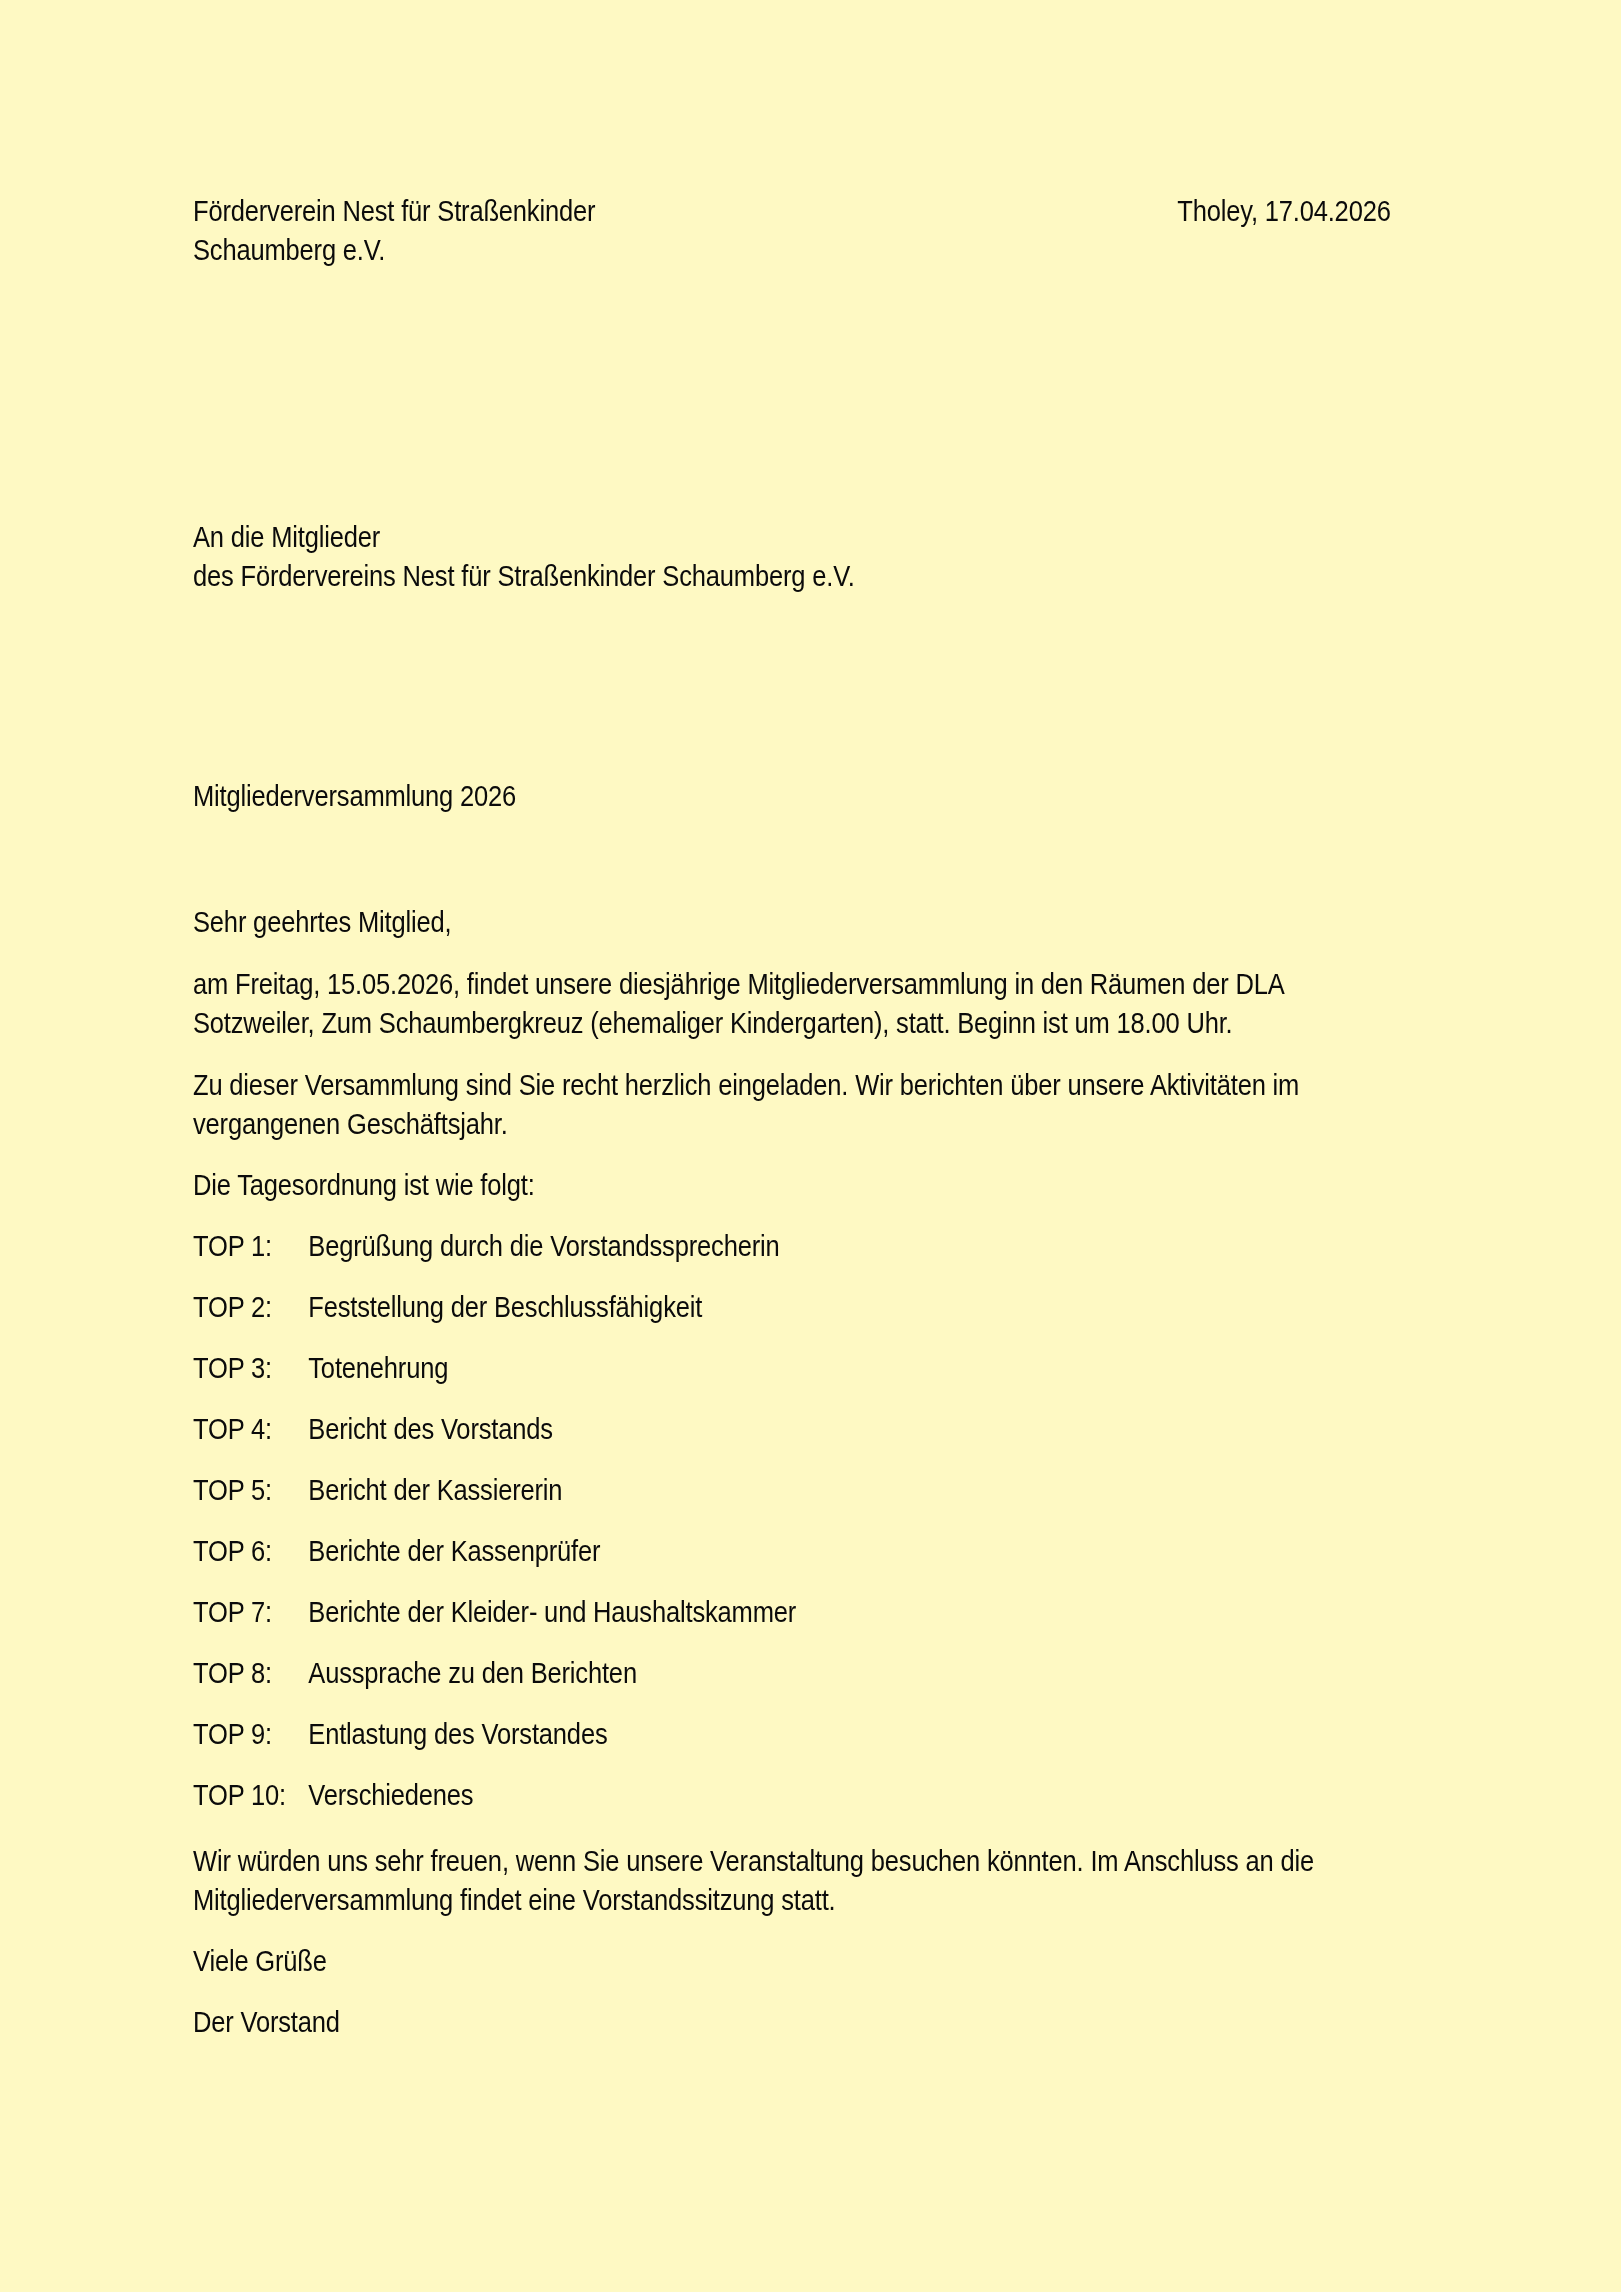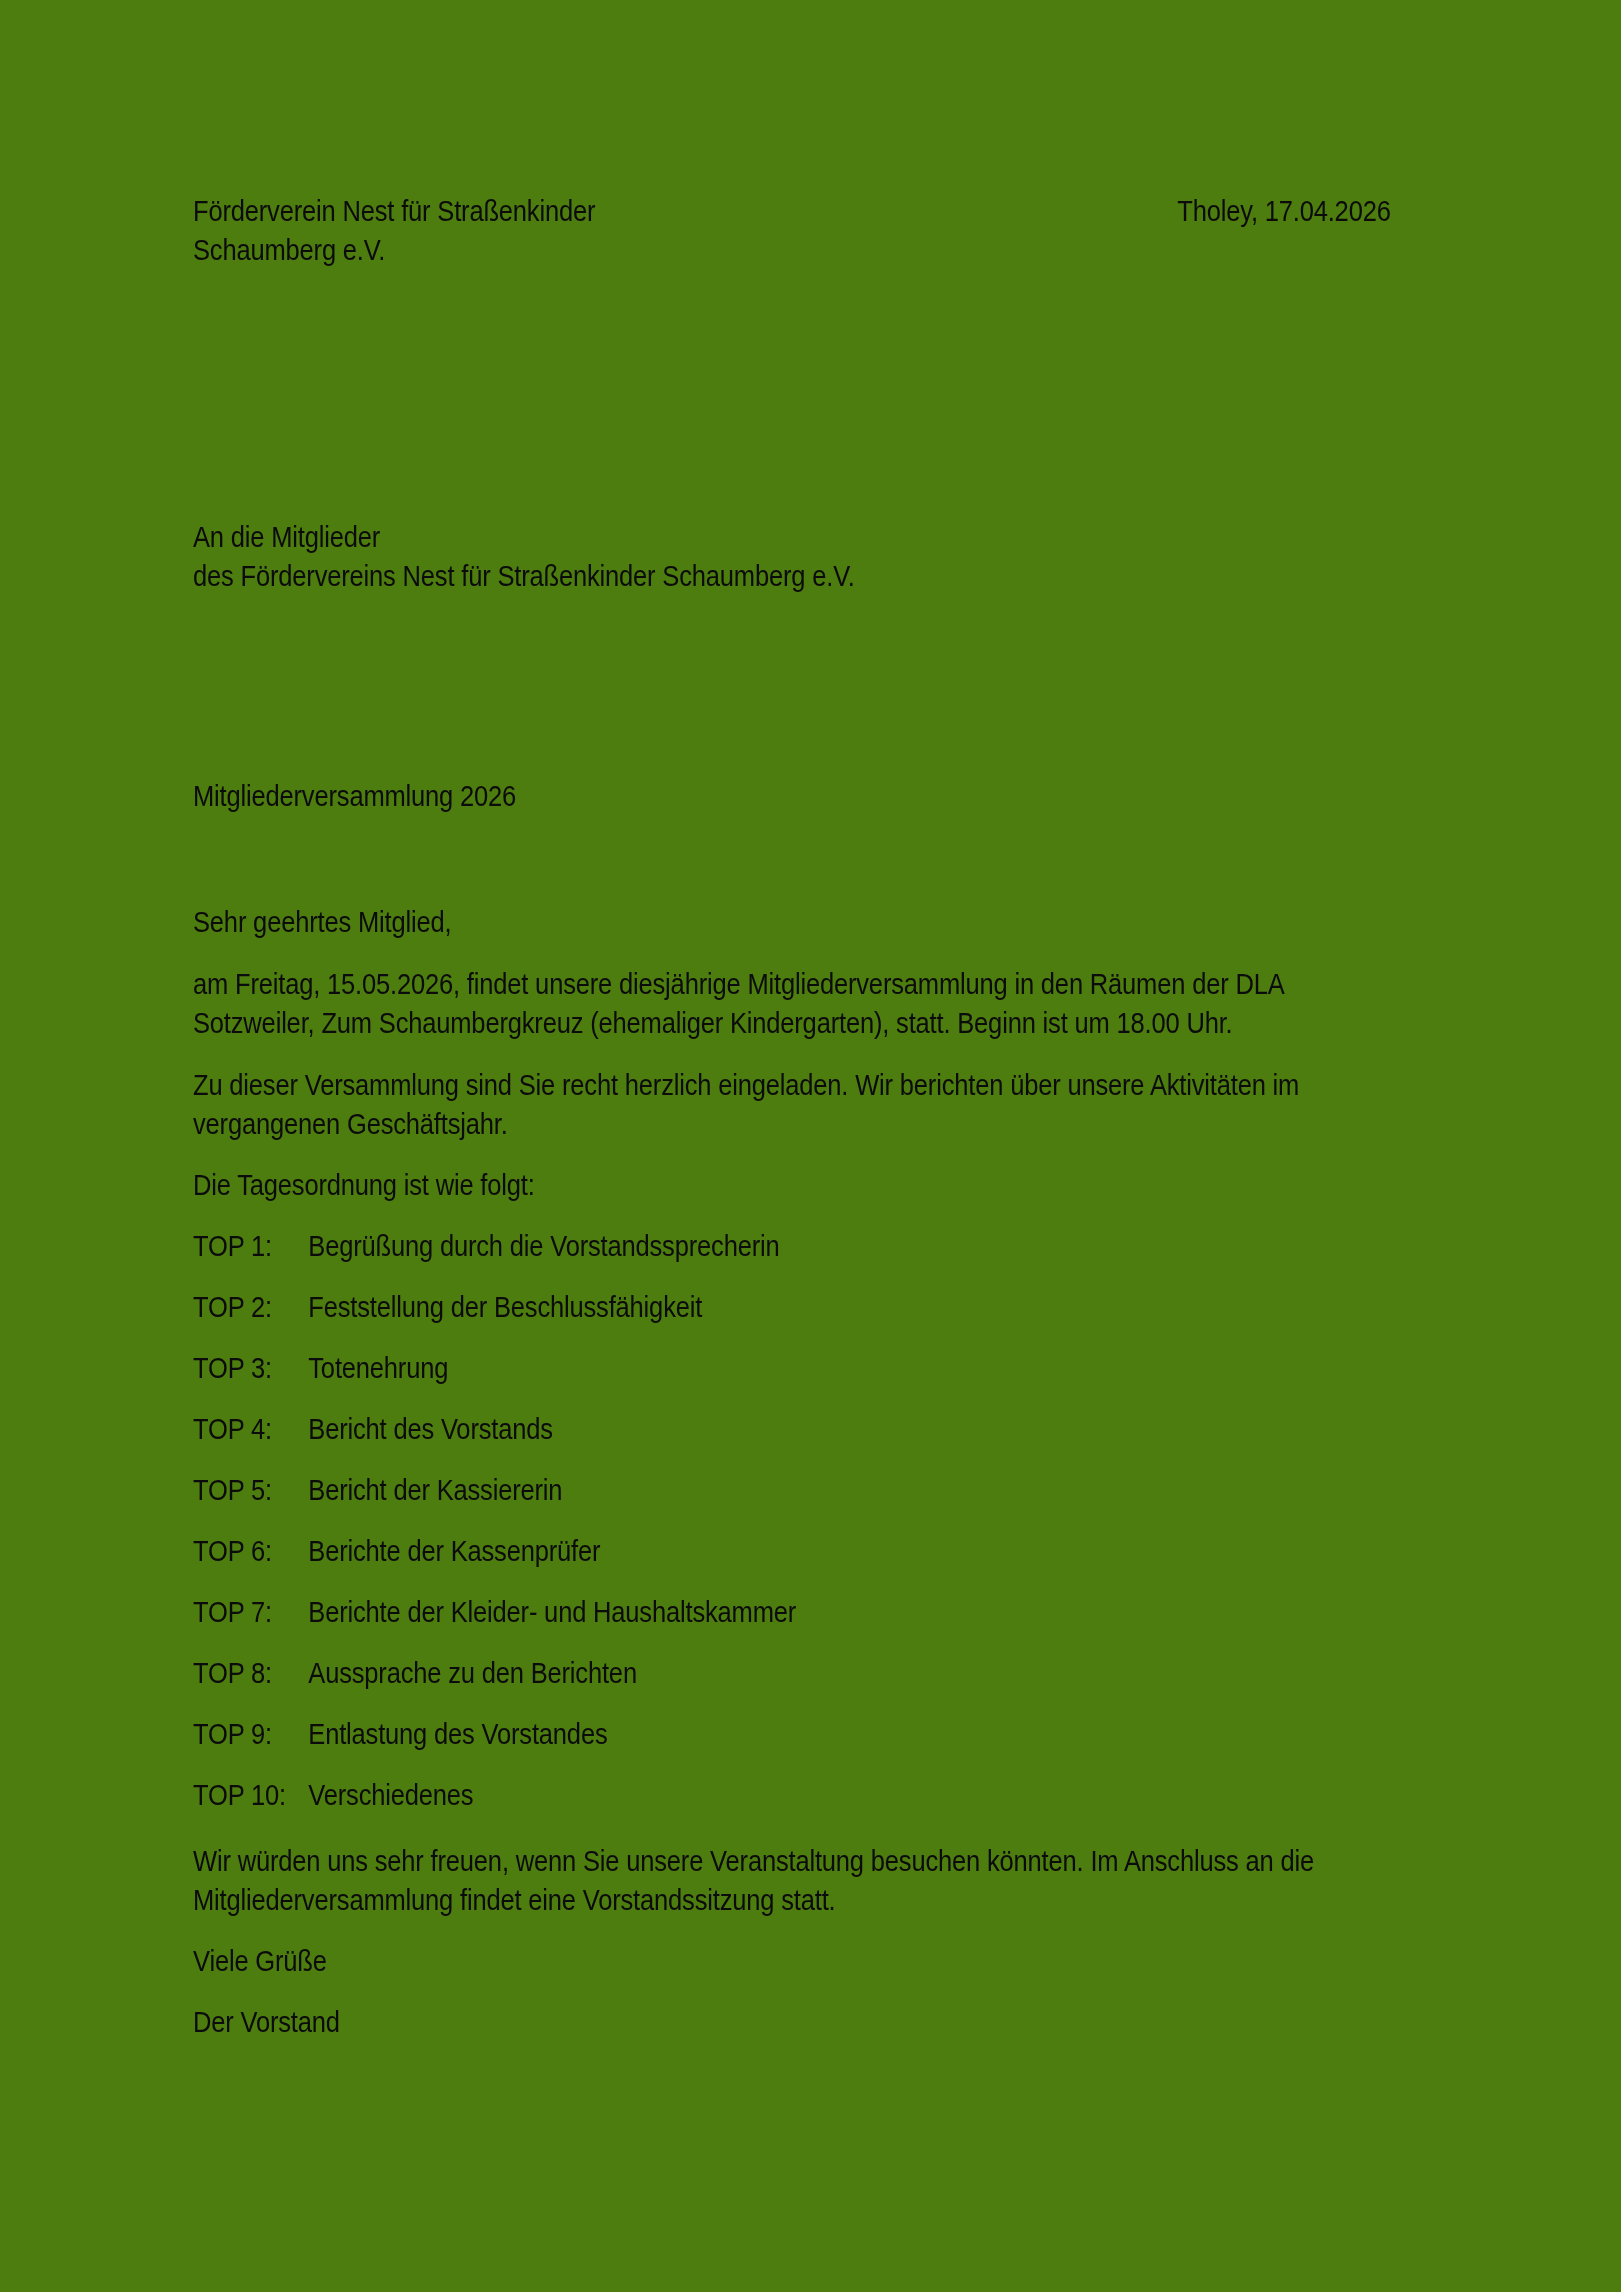--- a/index.html
+++ b/index.html
@@ -8,21 +8,21 @@
     width: 1621px;
     height: 2293px;
     position: relative;
     overflow: hidden;
     font-family: "Liberation Sans", "DejaVu Sans", sans-serif;
     color: #0b0b0b;
   }
   .page {
     position: absolute;
     inset: 0;
-    background: #4d7c0f;
+    background: #fef9c3;
   }
   
   .content {
     position: absolute;
     left: 193px;
     top: 0;
     width: 1361px;
     transform: scaleX(0.88);
     transform-origin: 0 0;
     font-size: 29px;

